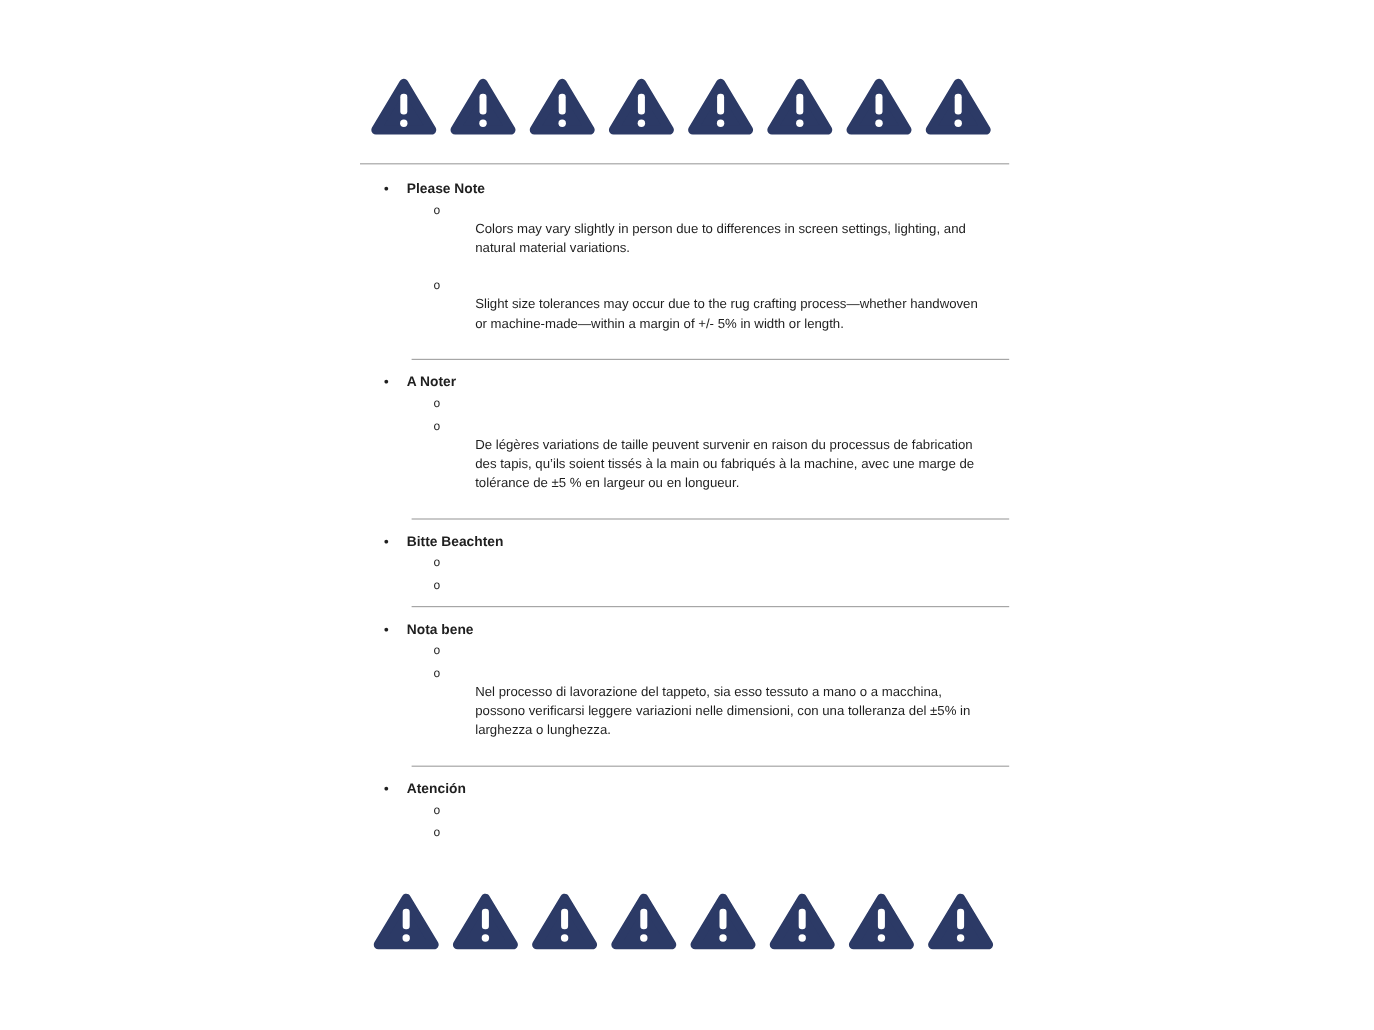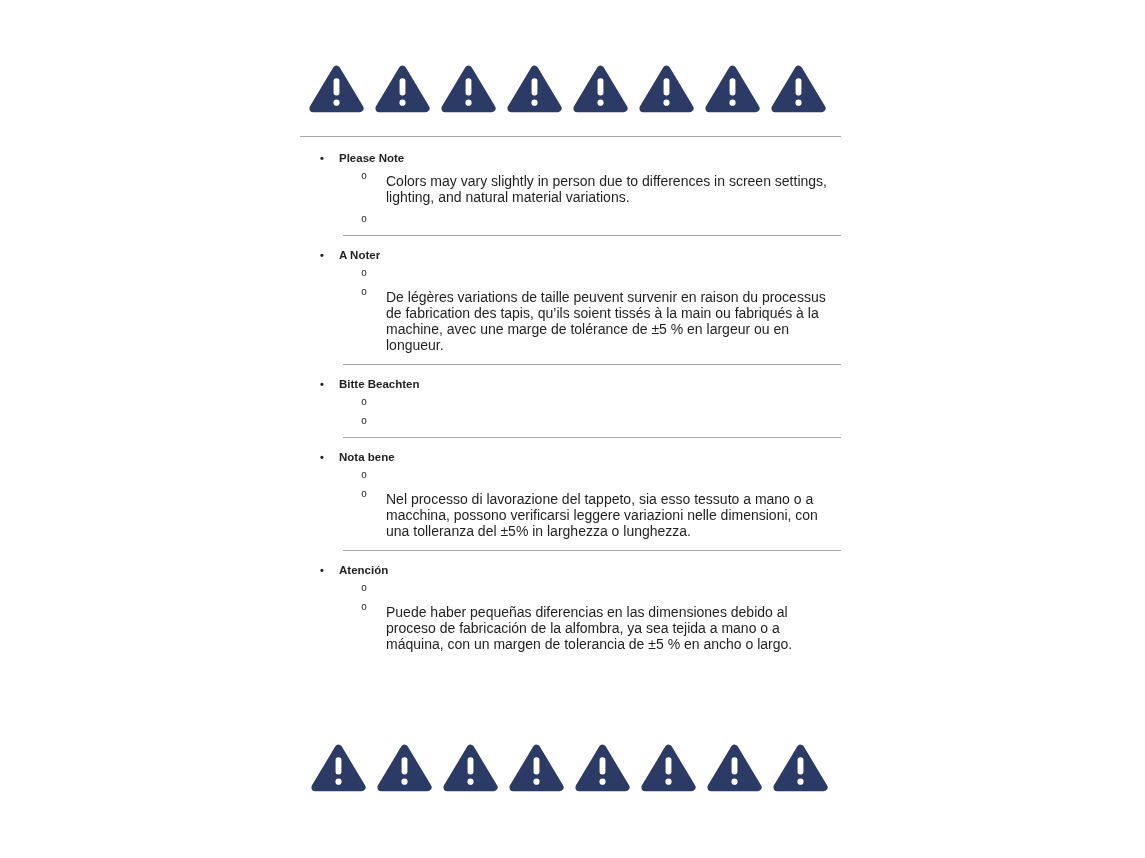--- a/index.html
+++ b/index.html
@@ -62,23 +62,23 @@
   }
   .b2 {
     margin-left: 61px;
     width: 21px;
     flex: 0 0 auto;
     font-family: "Liberation Mono", monospace;
     font-size: 10px;
     line-height: 16px;
   }
   .sub-text {
-    margin: 4px;
+    margin: 14px;
     width: 458px;
-    font-size: 14px;
+    font-size: 11px;
     line-height: 16px;
   }
   .divider {
     height: 0;
     border-top: 1px solid #a6a6a6;
     margin: 7px 0 11px 43px;
   }
 </style>
 </head>
 <body>
@@ -136,20 +136,21 @@
       <div class="sec-title-row">
         <span class="b1">•</span>
         <h2 class="sec-title">Please Note</h2>
       </div>
       <div class="sub-item">
         <span class="b2">o</span>
         <p class="sub-text">Colors may vary slightly in person due to differences in screen settings, lighting, and natural material variations.</p>
       </div>
       <div class="sub-item">
         <span class="b2">o</span>
+        <p class="sub-text">Slight size tolerances may occur due to the rug crafting process—whether handwoven or machine-made—within a margin of +/- 5% in width or length.</p>
       </div>
       <div class="divider"></div>
     </section>
 
     <section class="note-section">
       <div class="sec-title-row">
         <span class="b1">•</span>
         <h2 class="sec-title">A Noter</h2>
       </div>
       <div class="sub-item">
@@ -194,21 +195,20 @@
     <section class="note-section">
       <div class="sec-title-row">
         <span class="b1">•</span>
         <h2 class="sec-title">Atención</h2>
       </div>
       <div class="sub-item">
         <span class="b2">o</span>
       </div>
       <div class="sub-item">
         <span class="b2">o</span>
-        <p class="sub-text">Puede haber pequeñas diferencias en las dimensiones debido al proceso de fabricación de la alfombra, ya sea tejida a mano o a máquina, con un margen de tolerancia de ±5 % en ancho o largo.</p>
       </div>
     </section>
 
   </div>
 
   <div class="tri-row tri-bottom">
       <svg class="tri" width="55" height="53" viewBox="0 0 64 60">
         <path d="M32 8 L59 53 L5 53 Z" fill="#2c3a66" stroke="#2c3a66" stroke-width="9" stroke-linejoin="round"></path>
         <rect x="28.6" y="18" width="6.8" height="20" rx="3.2" fill="#ffffff"></rect>
         <circle cx="32" cy="46.5" r="3.6" fill="#ffffff"></circle>

